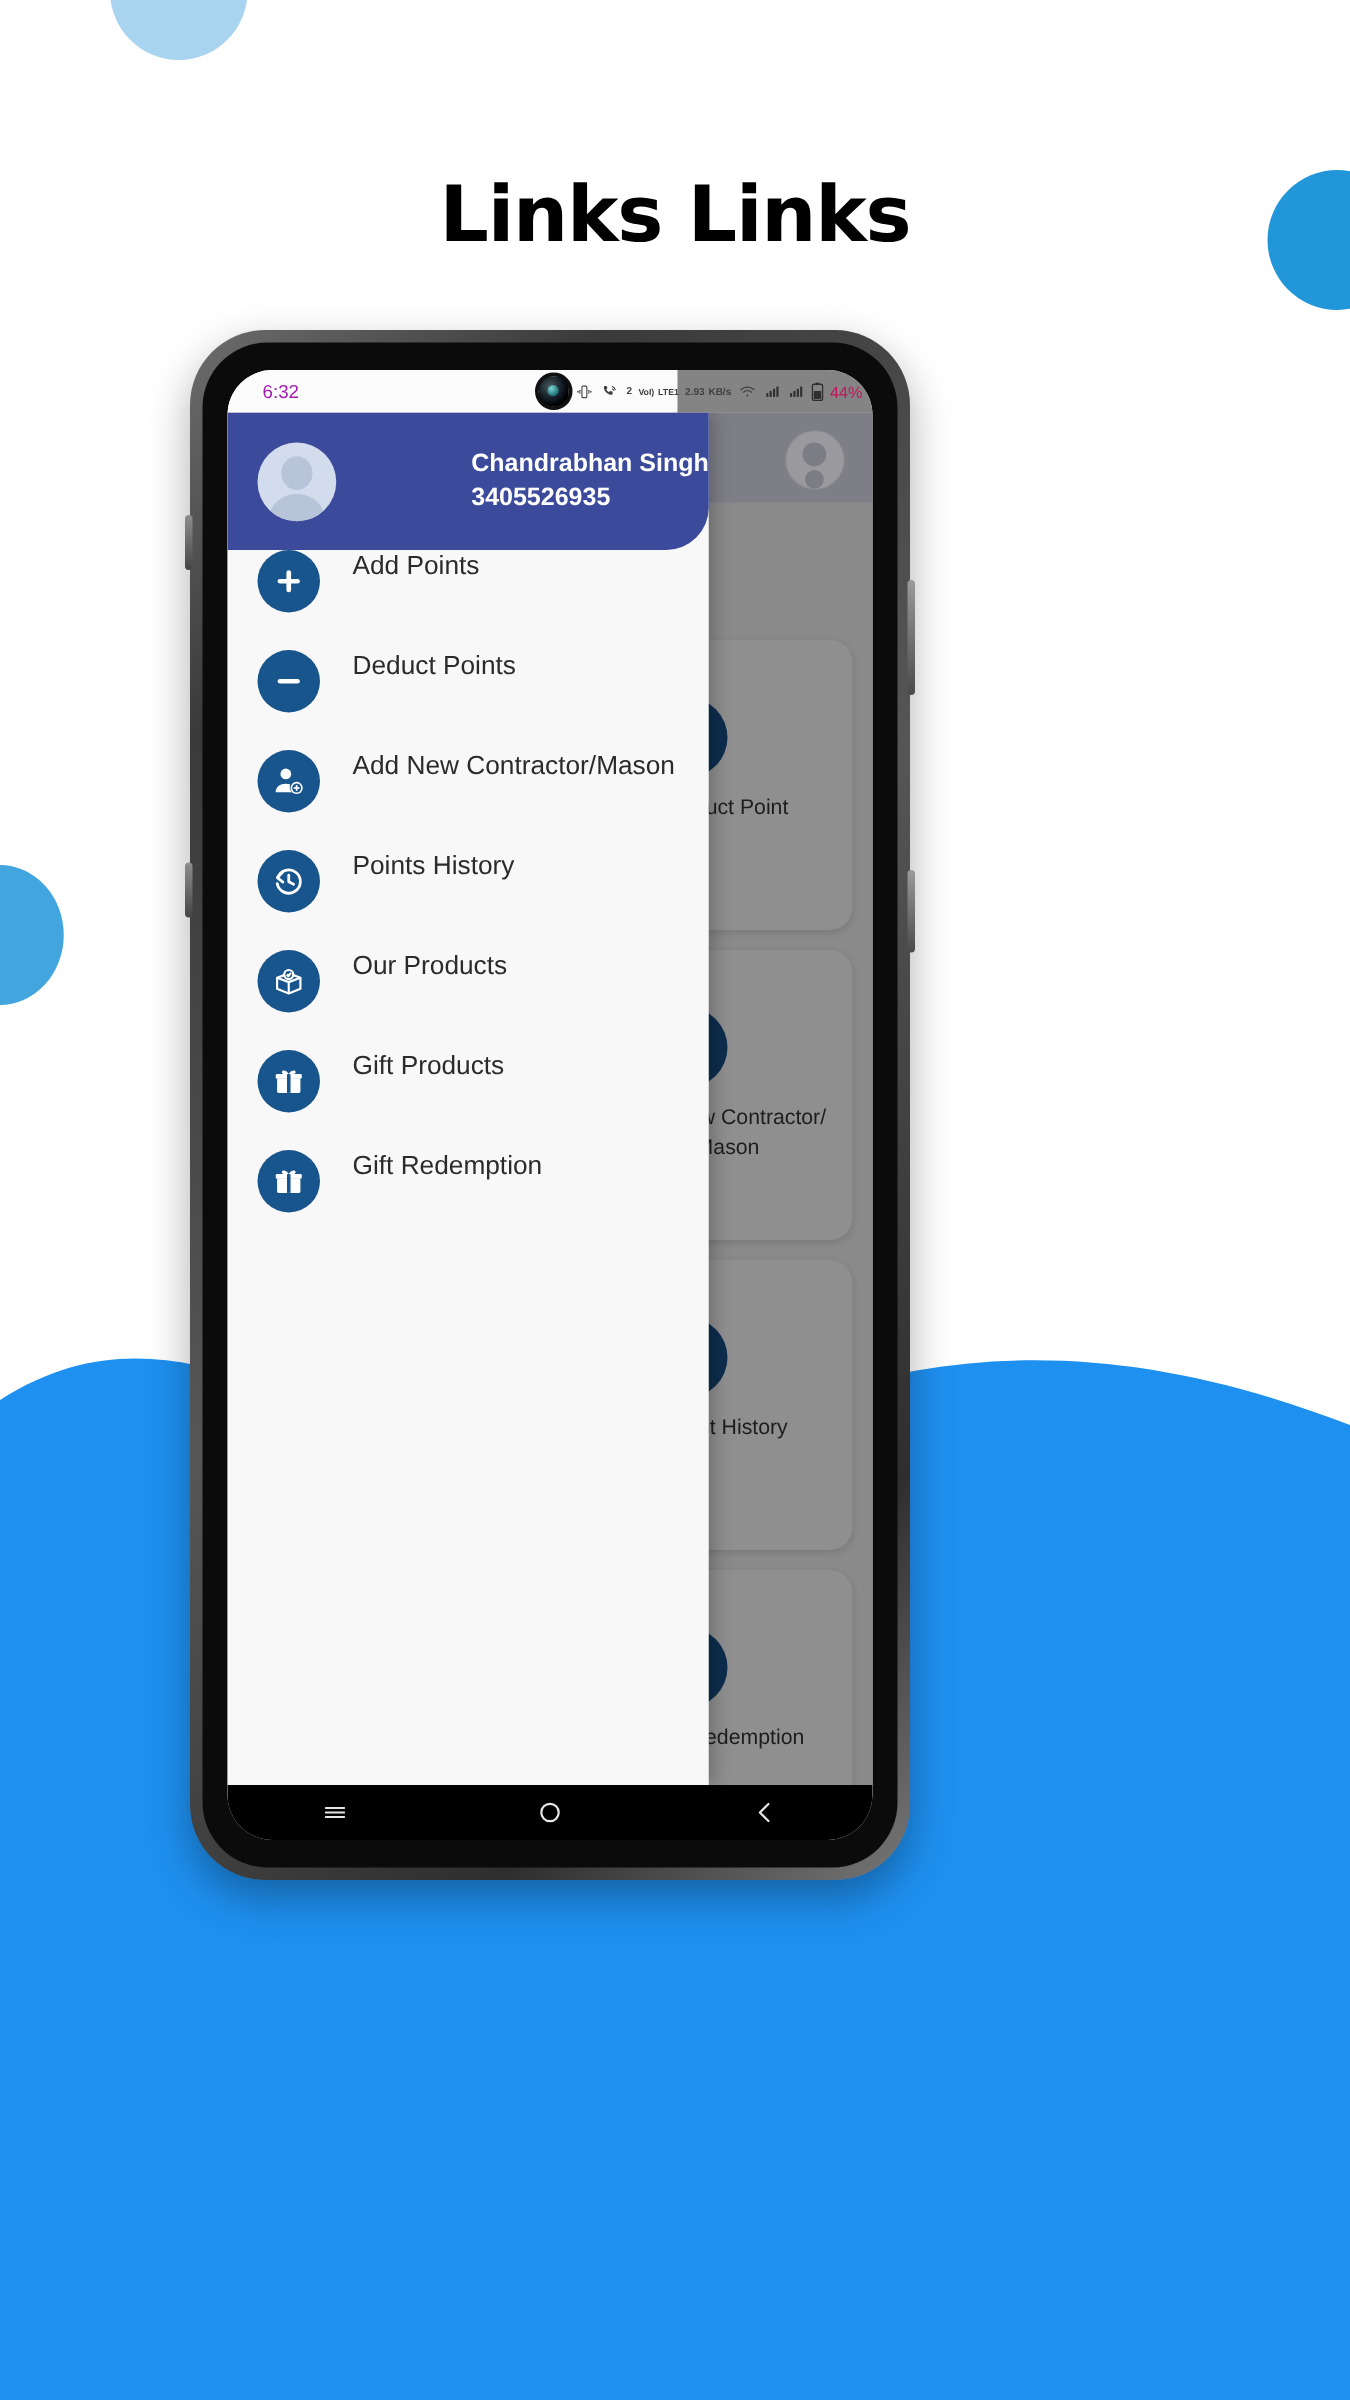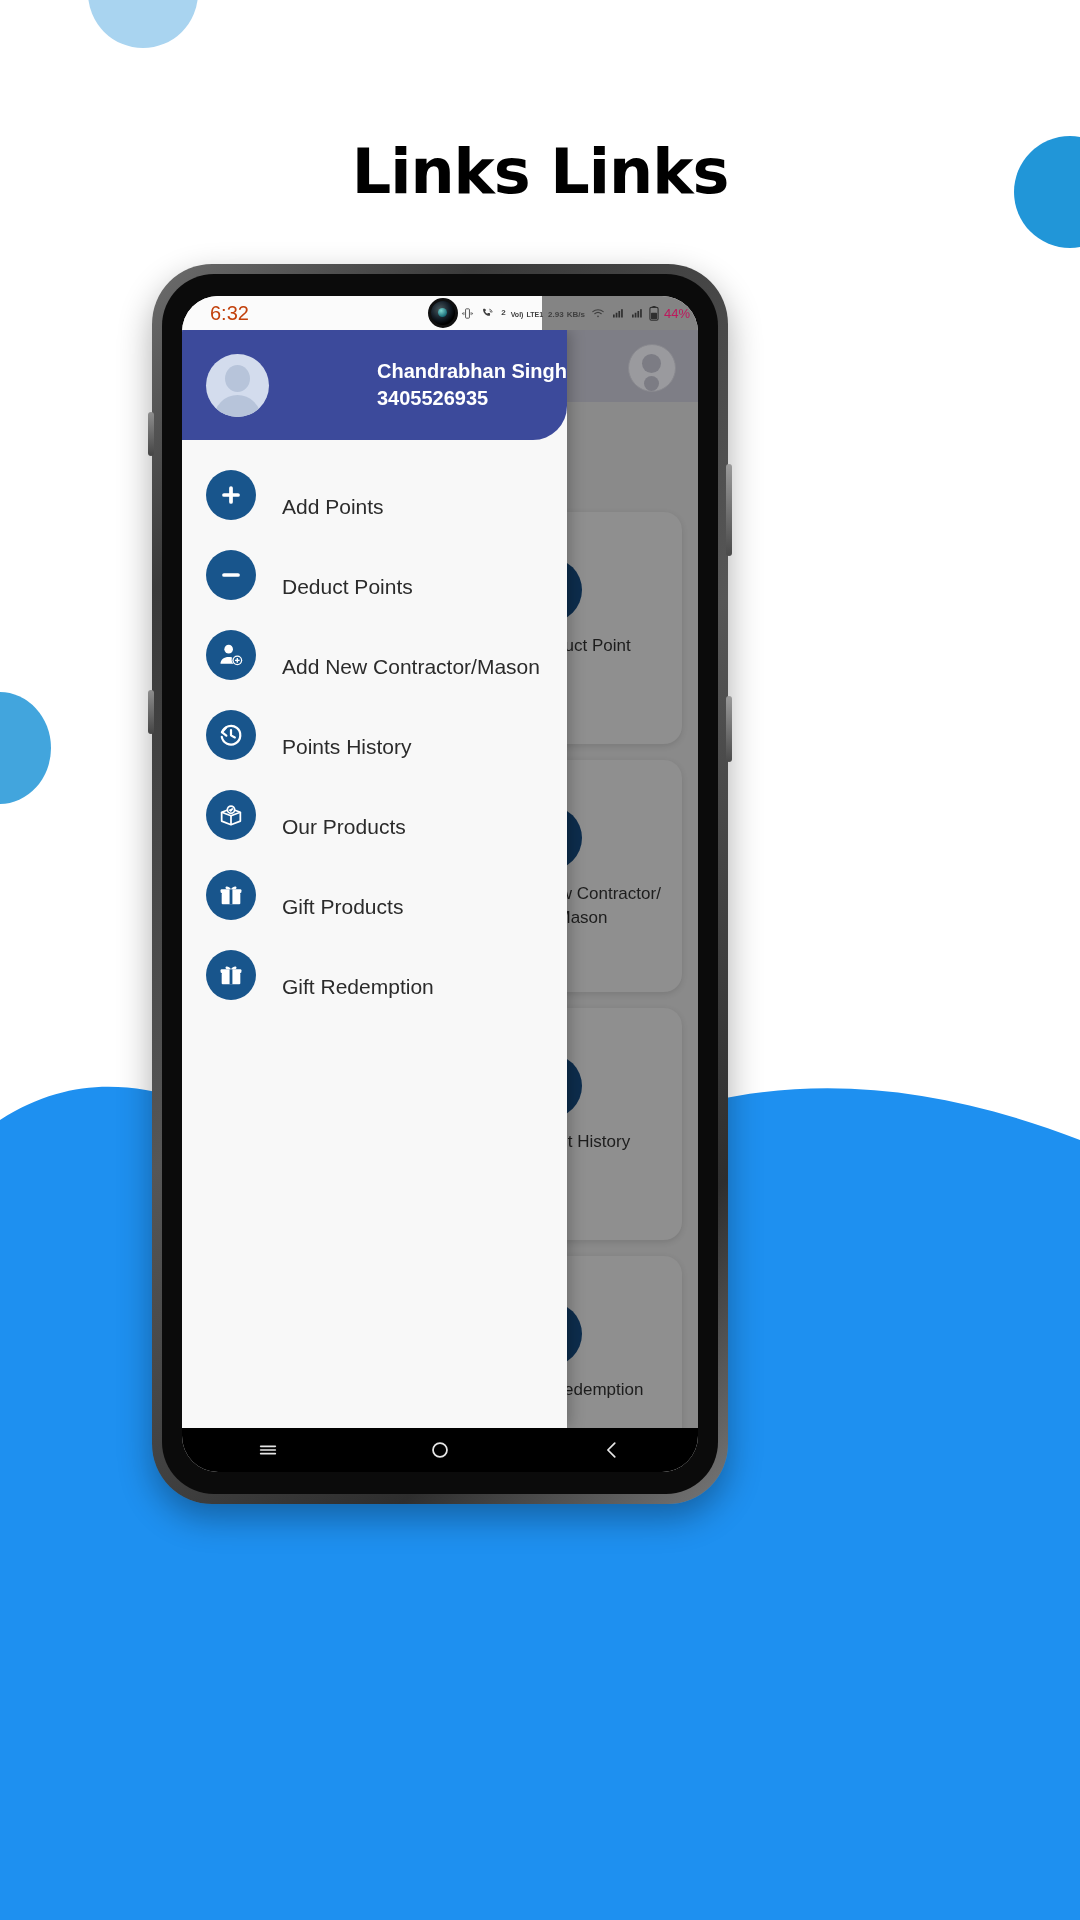--- a/index.html
+++ b/index.html
@@ -72,21 +72,21 @@
     position:absolute;left:0;top:0;width:516px;height:34px;
     display:flex;align-items:center;z-index:30;
   }
   .sb-left{
     position:absolute;left:0;top:0;width:360px;height:34px;background:#fbfbfb;
     display:flex;align-items:center;padding-left:28px;box-sizing:border-box;
   }
   .sb-right{
     position:absolute;left:360px;top:0;width:156px;height:34px;background:#848484;
   }
-  .sb-time{font-size:20px;color:#c2410c;font-weight:normal;}
+  .sb-time{font-size:15px;color:#a21caf;font-weight:normal;}
   .sb-icons{
     position:absolute;right:8px;top:0;height:34px;display:flex;align-items:center;
     gap:5px;z-index:31;
   }
   .sb-ic{font-size:11px;color:#4a4a4a;line-height:1;display:flex;align-items:center;}
   .sb-ic.dim{color:#3d3d3d;}
   .sb-net{
     font-size:8px;color:#3f3f3f;line-height:8px;text-align:center;font-weight:bold;
   }
   .sb-volte{font-size:7px;line-height:7px;color:#3f3f3f;text-align:center;font-weight:bold;}
@@ -157,21 +157,21 @@
   .dh-avatar .body{
     position:absolute;left:8px;top:41px;width:47px;height:34px;border-radius:24px 24px 0 0;
     background:#b7c4da;
   }
   .dh-text{margin-left:21px;}
   .dh-name{font-size:20px;color:#ffffff;font-weight:bold;line-height:27px;}
   .dh-phone{font-size:20px;color:#ffffff;font-weight:bold;line-height:27px;}
 
   .menu{position:absolute;left:0;top:110px;width:385px;}
   .menu-item{
-    height:80px;display:flex;align-items:flex-end;padding-left:24px;box-sizing:border-box;
+    height:80px;display:flex;align-items:flex-start;padding-left:24px;box-sizing:border-box;
     cursor:pointer;
   }
   .mi-icon{
     width:50px;height:50px;border-radius:50%;background:#18558c;
     display:flex;align-items:center;justify-content:center;flex:0 0 auto;
   }
   .mi-label{
     margin-left:26px;font-size:21px;color:#2b2b2b;line-height:26px;white-space:nowrap;
   }
   svg{display:block;}

